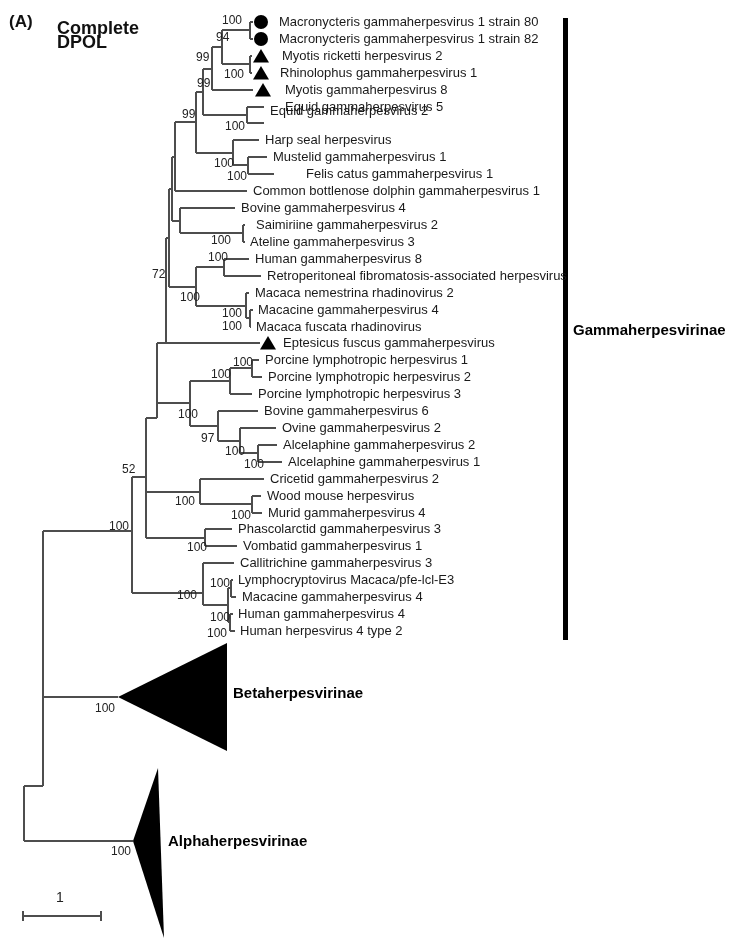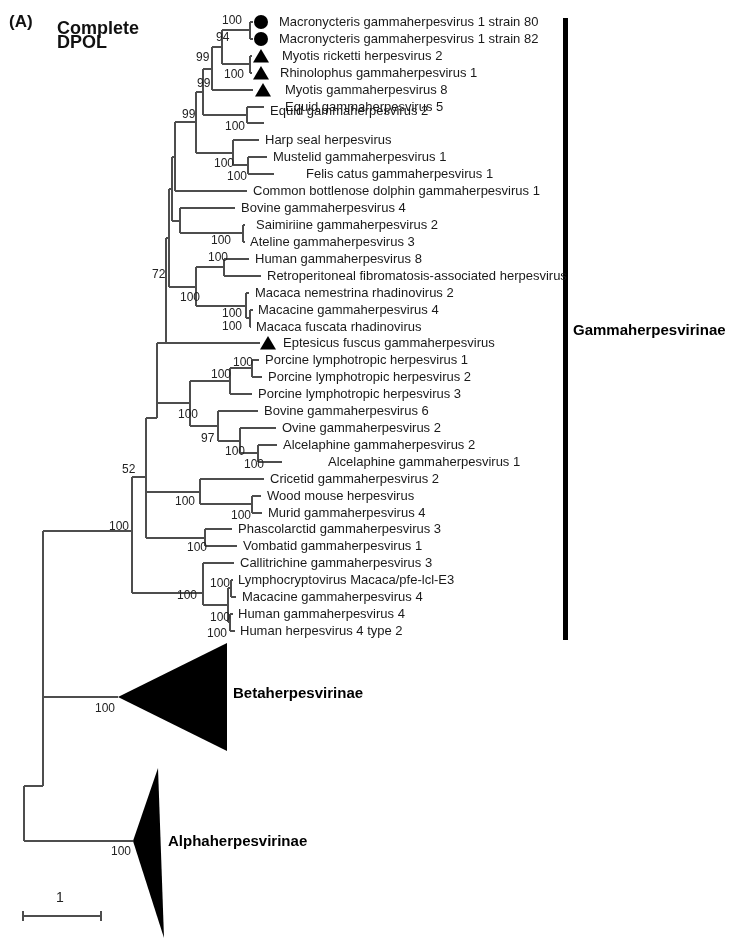--- a/index.html
+++ b/index.html
@@ -201,21 +201,21 @@
       <div class="leaf-label" style="left: 255px; top: 285px;">Macaca nemestrina rhadinovirus 2</div>
       <div class="leaf-label" style="left: 258px; top: 302px;">Macacine gammaherpesvirus 4</div>
       <div class="leaf-label" style="left: 256px; top: 319px;">Macaca fuscata rhadinovirus</div>
       <div class="leaf-label" style="left: 283px; top: 335px;">Eptesicus fuscus gammaherpesvirus</div>
       <div class="leaf-label" style="left: 265px; top: 352px;">Porcine lymphotropic herpesvirus 1</div>
       <div class="leaf-label" style="left: 268px; top: 369px;">Porcine lymphotropic herpesvirus 2</div>
       <div class="leaf-label" style="left: 258px; top: 386px;">Porcine lymphotropic herpesvirus 3</div>
       <div class="leaf-label" style="left: 264px; top: 403px;">Bovine gammaherpesvirus 6</div>
       <div class="leaf-label" style="left: 282px; top: 420px;">Ovine gammaherpesvirus 2</div>
       <div class="leaf-label" style="left: 283px; top: 437px;">Alcelaphine gammaherpesvirus 2</div>
-      <div class="leaf-label" style="left: 288px; top: 454px; margin-left: 40px;">Alcelaphine gammaherpesvirus 1</div>
+      <div class="leaf-label" style="left: 288px; top: 454px;">Alcelaphine gammaherpesvirus 1</div>
       <div class="leaf-label" style="left: 270px; top: 471px;">Cricetid gammaherpesvirus 2</div>
       <div class="leaf-label" style="left: 267px; top: 488px;">Wood mouse herpesvirus</div>
       <div class="leaf-label" style="left: 268px; top: 505px;">Murid gammaherpesvirus 4</div>
       <div class="leaf-label" style="left: 238px; top: 521px;">Phascolarctid gammaherpesvirus 3</div>
       <div class="leaf-label" style="left: 243px; top: 538px;">Vombatid gammaherpesvirus 1</div>
       <div class="leaf-label" style="left: 240px; top: 555px;">Callitrichine gammaherpesvirus 3</div>
       <div class="leaf-label" style="left: 238px; top: 572px;">Lymphocryptovirus Macaca/pfe-lcl-E3</div>
       <div class="leaf-label" style="left: 242px; top: 589px;">Macacine gammaherpesvirus 4</div>
       <div class="leaf-label" style="left: 238px; top: 606px;">Human gammaherpesvirus 4</div>
       <div class="leaf-label" style="left: 240px; top: 623px;">Human herpesvirus 4 type 2</div>

